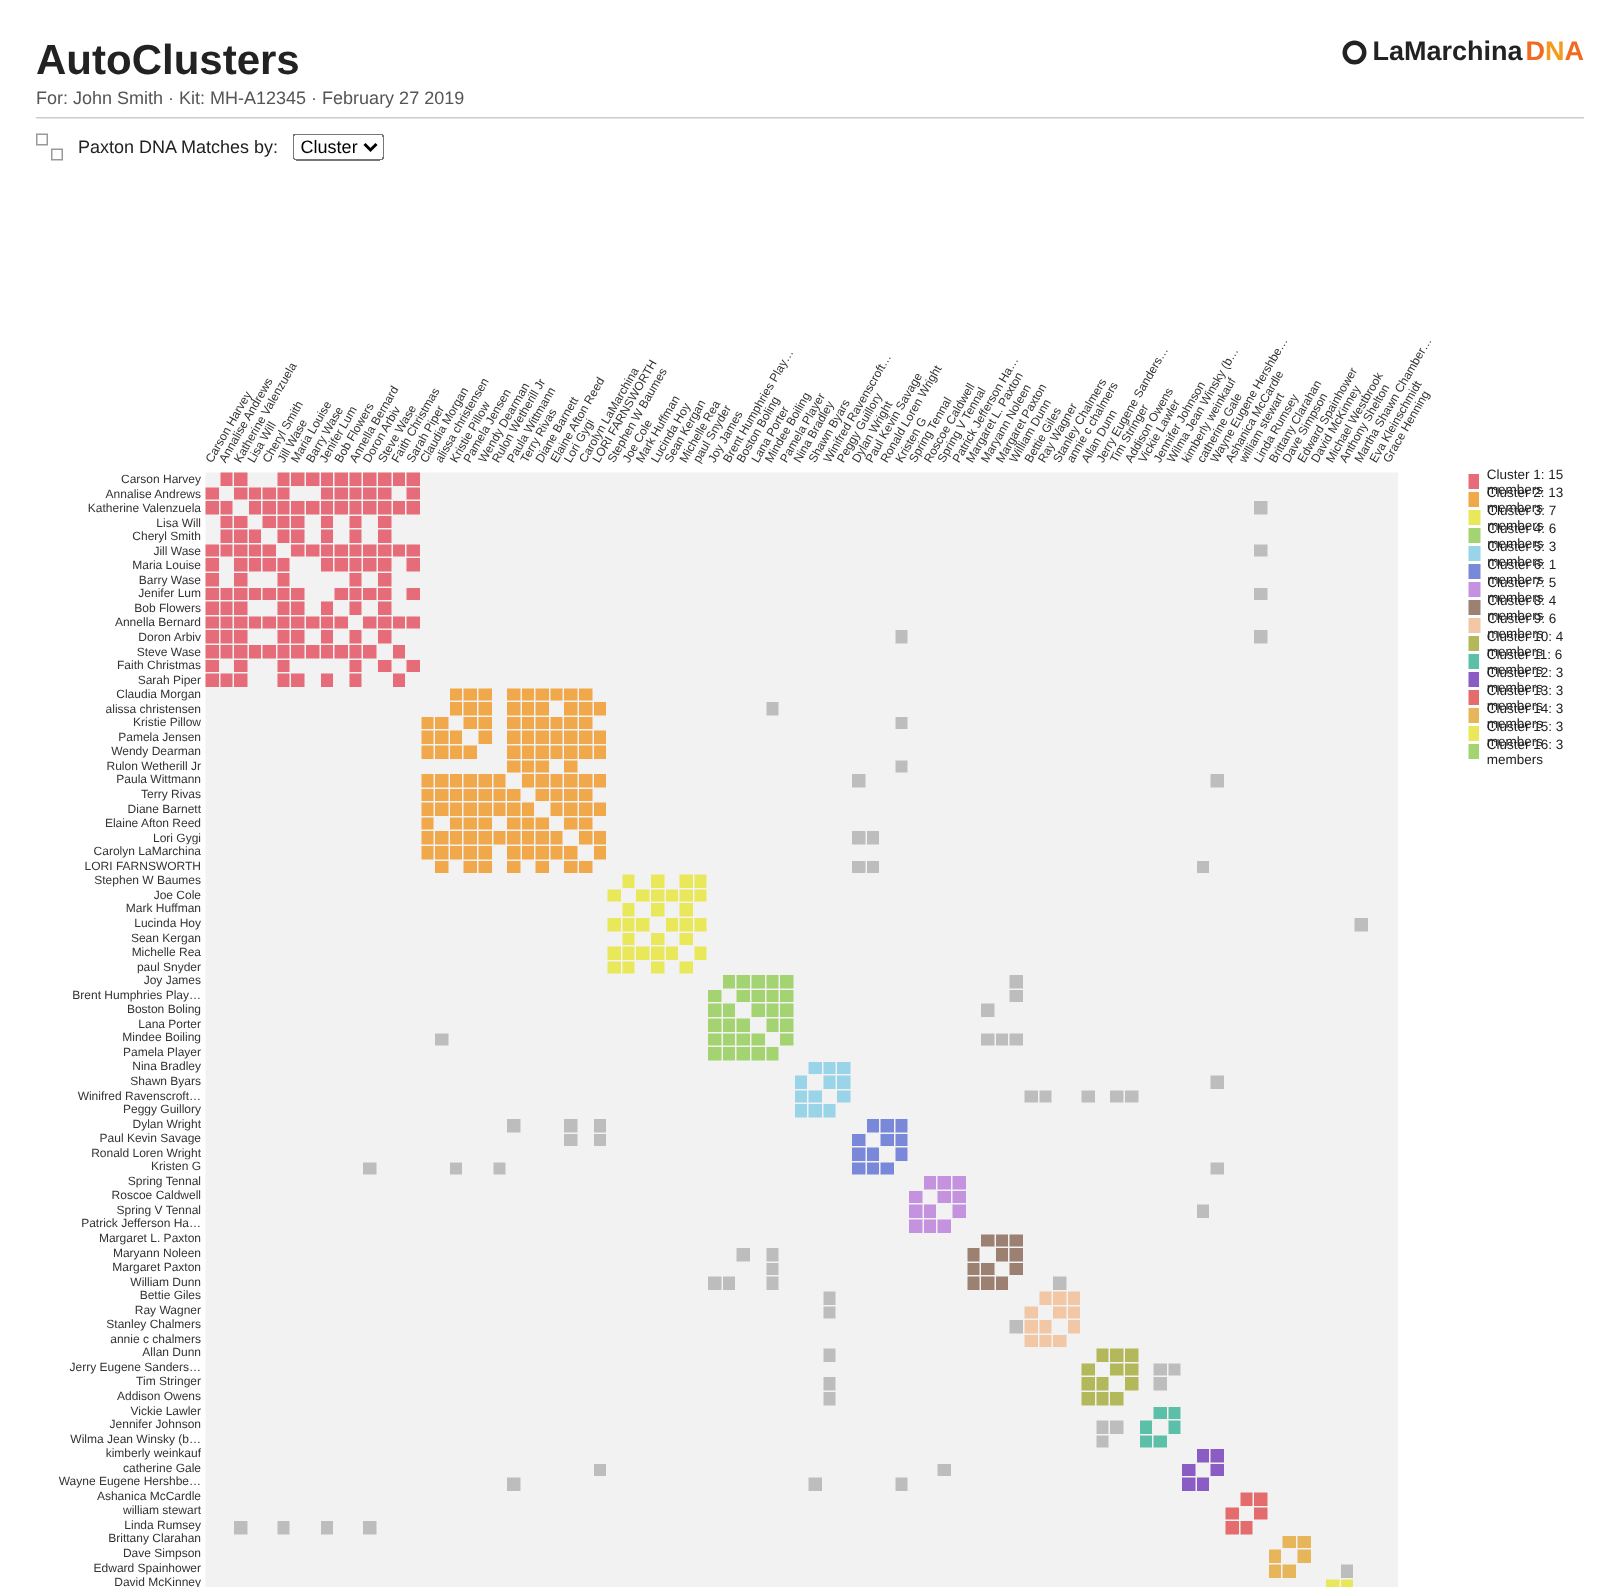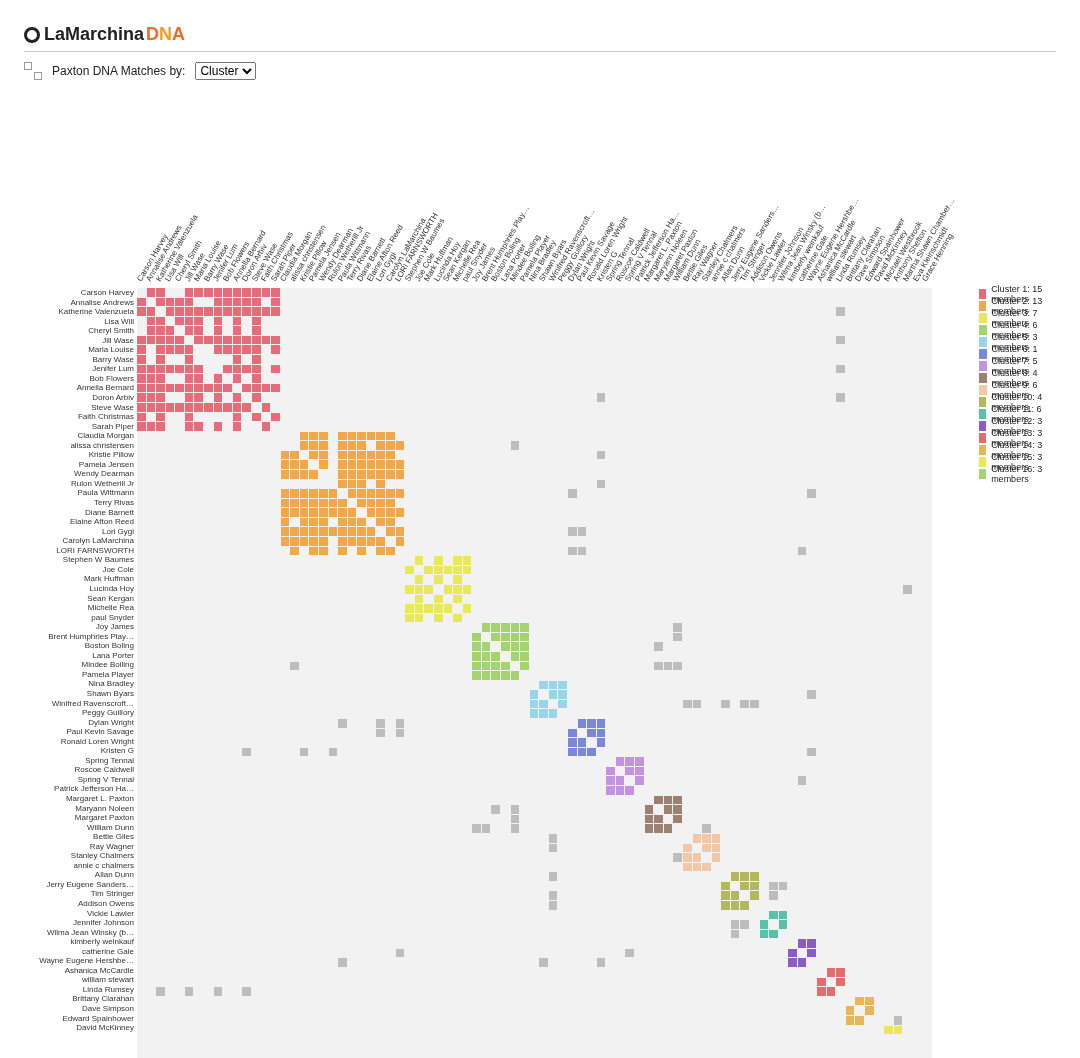--- a/index.html
+++ b/index.html
@@ -25,20 +25,24 @@
   .grid { position:absolute; left:113px; top:200px; width:795px; height:795px; background:#f2f2f2;}
   .cell { position:absolute; width:8.56px; height:8.56px;}
   .legend { position:absolute; left:955px; top:200px; font-size:9px;}
   .legend-row { display:flex; align-items:center; gap:5px; height:12px;}
   .legend-sw { width:10px; height:10px;}
 </style>
 </head>
 <body>
 
 <div class="header">
+  <div>
+    <h1 class="title">AutoClusters</h1>
+    <div class="subtitle">For: John Smith · Kit: MH-A12345 · February 27 2019</div>
+  </div>
   <div class="brand">
     <span class="o"></span>
     <span>LaMarchina</span>
     <span class="dna"><span>D</span><span>N</span><span>A</span></span>
   </div>
 </div>
 
 <div class="controls">
   <span class="icon-cluster"></span>
   <span>Paxton DNA Matches by:</span>

